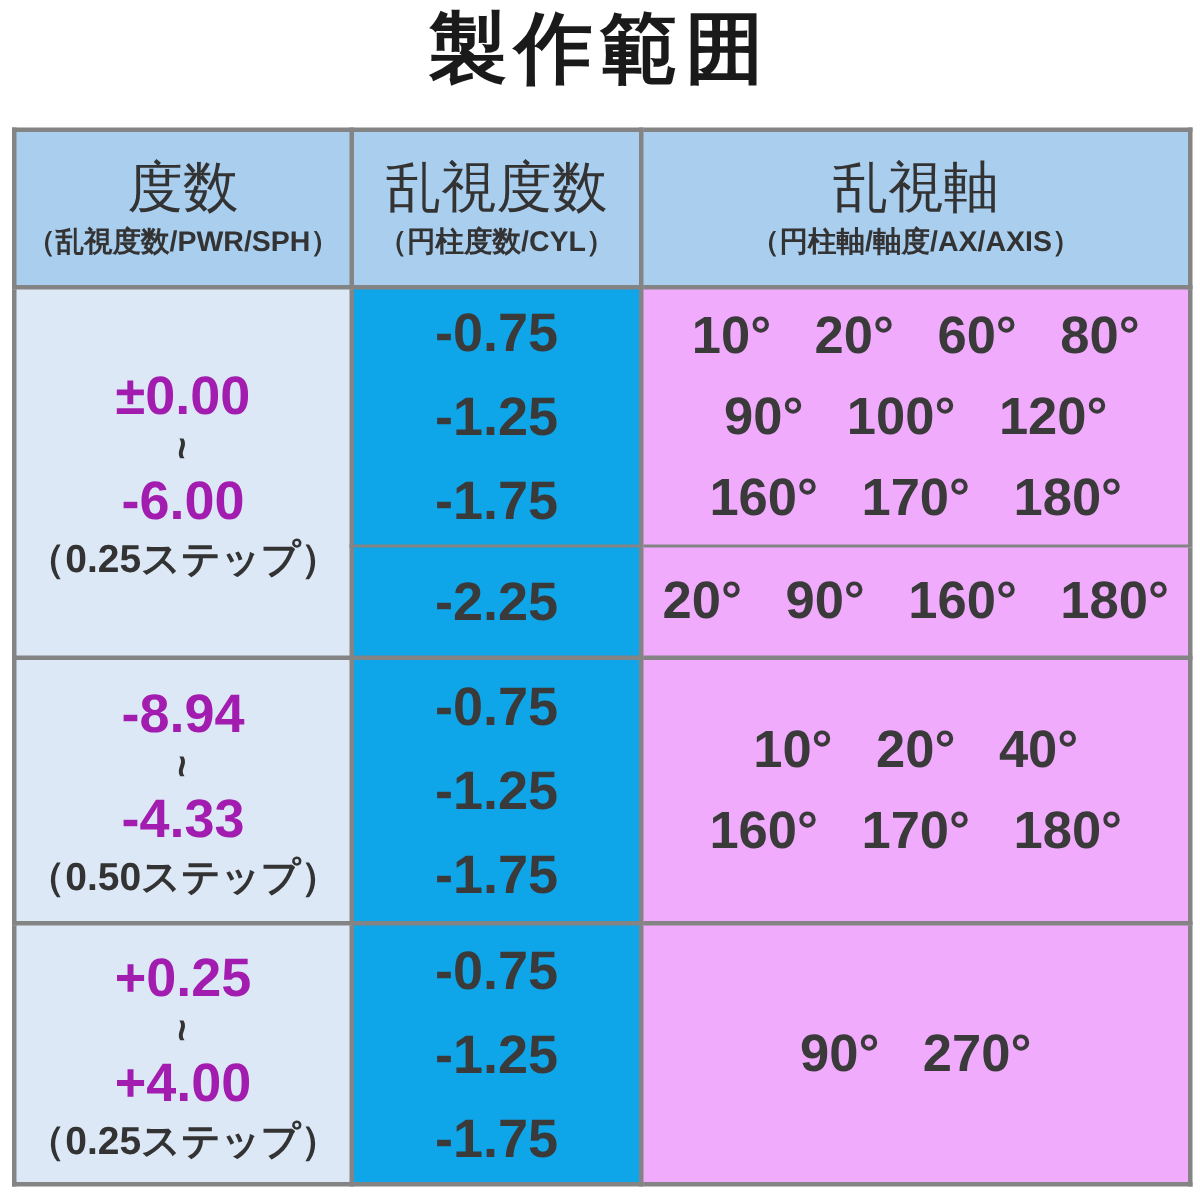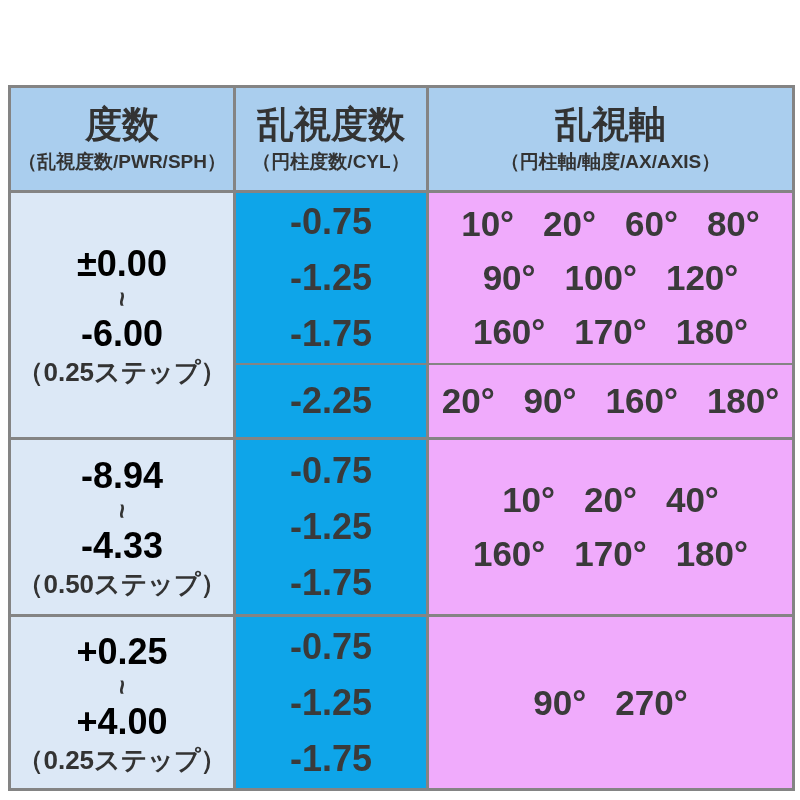--- a/index.html
+++ b/index.html
@@ -38,21 +38,21 @@
   }
   col.c-power { width: 225px; }
   col.c-cyl   { width: 193px; }
   col.c-axis  { width: 366px; }
 
   
   tr.header-row { height: 105px; }
   tr.header-row th { background: #aaceee; }
   .h-main {
     font-size: 37px;
-    font-weight: 700;
+    font-weight: 400;
     line-height: 46px;
     color: #333333;
   }
   .h-sub {
     font-size: 19px;
     font-weight: 700;
     line-height: 28px;
     color: #333333;
     letter-spacing: 0px;
   }
@@ -61,21 +61,21 @@
   tr.row-main-a { height: 172px; }
   tr.row-sub    { height: 75px; }
   tr.row-2      { height: 177px; }
   tr.row-3      { height: 174px; }
 
   td.power-cell { background: #dce8f6; }
   .p-val {
     font-size: 36px;
     font-weight: 700;
     line-height: 44px;
-    color: #000000;
+    color: #a21caf;
   }
   .p-tilde { line-height: 26px; height: 26px; }
   .p-tilde span {
     display: inline-block;
     transform: rotate(90deg);
     font-size: 26px;
     font-weight: 700;
     color: #333333;
   }
   .p-step {
@@ -105,20 +105,21 @@
 
   
   tr.row-sub td { border-top-width: 2px; }
   tr.row-main-a td.cyl-cell, tr.row-main-a td.axis-cell { border-bottom-width: 2px; }
 </style>
 </head>
 <body>
 
 <div class="page">
 
+  <div class="title">製作範囲</div>
 
   <table class="range-table">
     <colgroup>
       <col class="c-power">
       <col class="c-cyl">
       <col class="c-axis">
     </colgroup>
     <thead>
       <tr class="header-row">
         <th>

